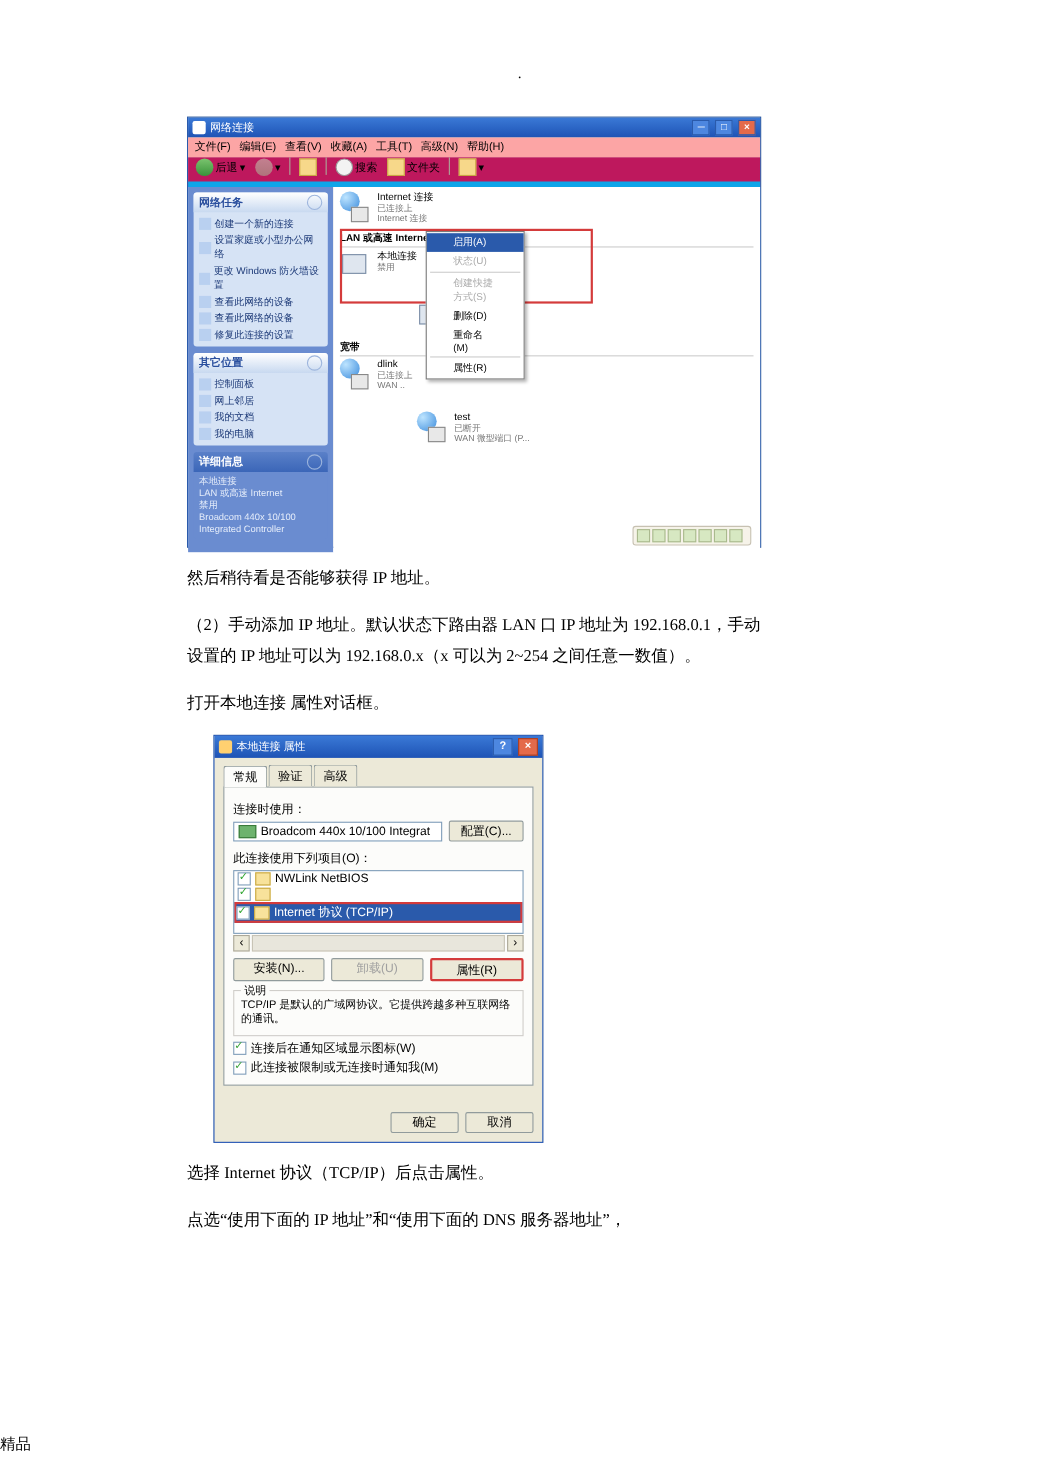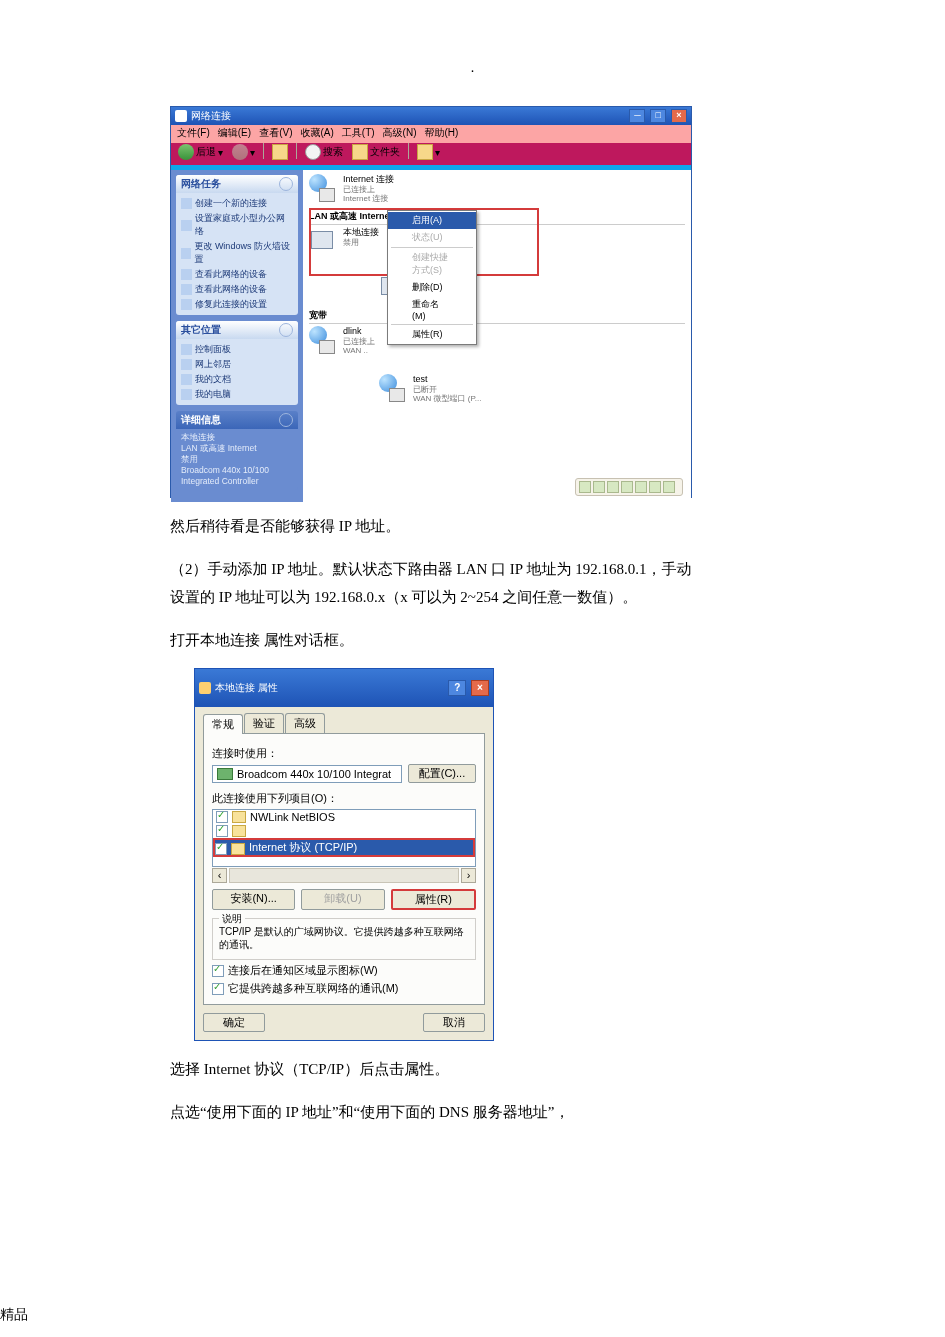--- a/index.html
+++ b/index.html
@@ -51,53 +51,53 @@
   .ctxmenu{position:absolute;left:84px;top:40px;width:88px;background:#fff;border:1px solid #7b7b7b;box-shadow:2px 2px 3px rgba(0,0,0,.3);font-size:9px;padding:1px 0;z-index:5}
   .ctxmenu div{padding:2px 24px;cursor:pointer}
   .ctxmenu .hl{background:#2a5aab;color:#fff}
   .ctxmenu .disabled{color:#aaa}
   .ctxmenu hr{margin:1px 3px;border:none;border-top:1px solid #ccc}
   .langbar{position:absolute;right:8px;bottom:6px;width:100px;height:16px;border:1px solid #c7c1b2;background:#f6f3e9;border-radius:3px;display:flex;align-items:center;gap:2px;padding:0 3px}
   .langbar span{width:10px;height:10px;background:#d7e8c2;display:inline-block;border:1px solid #aab98e}
 
   
   .dlg{width:298px;border:1px solid #1e53b5;font-family:Tahoma,"SimSun",sans-serif;font-size:11px;background:#ece9d8}
-  .dlg .titlebar{height:38px}
+  .dlg .titlebar{height:20px}
   .dlg .titlebar .ticon{background:#ffd070}
   .dwinbtns span{display:inline-block;width:16px;height:14px;margin-left:2px;text-align:center;line-height:13px;font-weight:bold;cursor:pointer}
   .dwinbtns .help{background:#4d87e0;color:#fff;border:1px solid #2a5aab}
   .dwinbtns .close{background:#e46a4a;color:#fff;border:1px solid #a83d22}
   .dlgbody{padding:6px 8px 8px 8px}
   .tabs{display:flex;gap:1px}
   .tab{background:#ece9d8;border:1px solid #919b9c;border-bottom:none;padding:2px 8px;border-radius:3px 3px 0 0;cursor:pointer}
   .tab.active{background:#fcfcfa;position:relative;top:1px}
   .tabpanel{background:#fcfcfa;border:1px solid #919b9c;padding:8px}
   .label{margin:4px 0 3px 0}
   .row{display:flex;align-items:center;gap:6px}
   .adapterbox{flex:1;background:#fff;border:1px solid #7f9db9;padding:2px 4px;display:flex;align-items:center;gap:4px}
   .adaptericon{width:14px;height:10px;background:#6db36d;border:1px solid #3a7a3a;display:inline-block}
   .btn{background:#ece9d8;border:1px solid #919b9c;padding:1px 0;width:66px;text-align:center;cursor:pointer;border-radius:2px}
   .listbox{background:#fff;border:1px solid #7f9db9;height:56px;overflow:hidden;margin-top:2px}
-  .listitem{display:flex;align-items:flex-end;gap:4px;padding:1px 3px}
+  .listitem{display:flex;align-items:center;gap:4px;padding:1px 3px}
   .listitem.sel{background:#2a5aab;color:#fff}
   .chk{width:10px;height:10px;border:1px solid #7f9db9;background:#fff;display:inline-block;position:relative}
   .chk::after{content:"✓";position:absolute;top:-3px;left:0;font-size:10px;color:#2fa52f}
   .proticon{width:12px;height:10px;background:#f8e29b;border:1px solid #c9a842;display:inline-block}
   .scroll{display:flex;align-items:center;gap:2px;margin-top:1px}
   .scroll .track{flex:1;height:13px;background:#e8e6dc;border:1px solid #c8c4b6}
   .scroll .arrow{width:13px;height:13px;background:#ece9d8;border:1px solid #aca899;text-align:center;line-height:12px;cursor:pointer}
   .btnrow{display:flex;gap:6px;margin-top:6px}
   .btnrow .btn{flex:1}
   .btnrow .disabled{color:#a0a0a0}
   .btnrow .prop{border:2px solid #d43b3b}
   .group{border:1px solid #d0ceca;margin-top:8px;padding:6px 6px 8px 6px;position:relative}
   .group .gl{position:absolute;top:-7px;left:6px;background:#fcfcfa;padding:0 3px;font-size:10px}
   .chkline{display:flex;align-items:center;gap:4px;margin-top:3px}
   .chkline .chk::after{color:#39a139}
-  .dlgfoot{display:flex;justify-content:space-between;gap:6px;margin-top:8px}
+  .dlgfoot{display:flex;justify-content:flex-end;gap:6px;margin-top:24px}
   .dlgfoot .btn{width:60px}
   .redbox2{border:2px solid #d43b3b;padding:0}
 </style>
 </head>
 <body>
 
 <div class="page">
   <div class="dot">.</div>
   <div class="content">
 
@@ -344,21 +344,21 @@
           <div class="group">
             <span class="gl">说明</span>
             <div style="font-size:10px;line-height:1.3">TCP/IP 是默认的广域网协议。它提供跨越多种互联网络的通讯。</div>
           </div>
           <div class="chkline">
               <span class="chk"></span>
               <span>连接后在通知区域显示图标(W)</span>
             </div>
           <div class="chkline">
               <span class="chk"></span>
-              <span>它提供跨越多种互联网络的通讯(M)</span>
+              <span>此连接被限制或无连接时通知我(M)</span>
             </div>
         </div>
         <div class="dlgfoot">
           <div class="btn">确定</div>
           <div class="btn">取消</div>
         </div>
       </div>
     </div>
 
     <p class="para">选择 Internet  协议（TCP/IP）后点击属性。</p>

